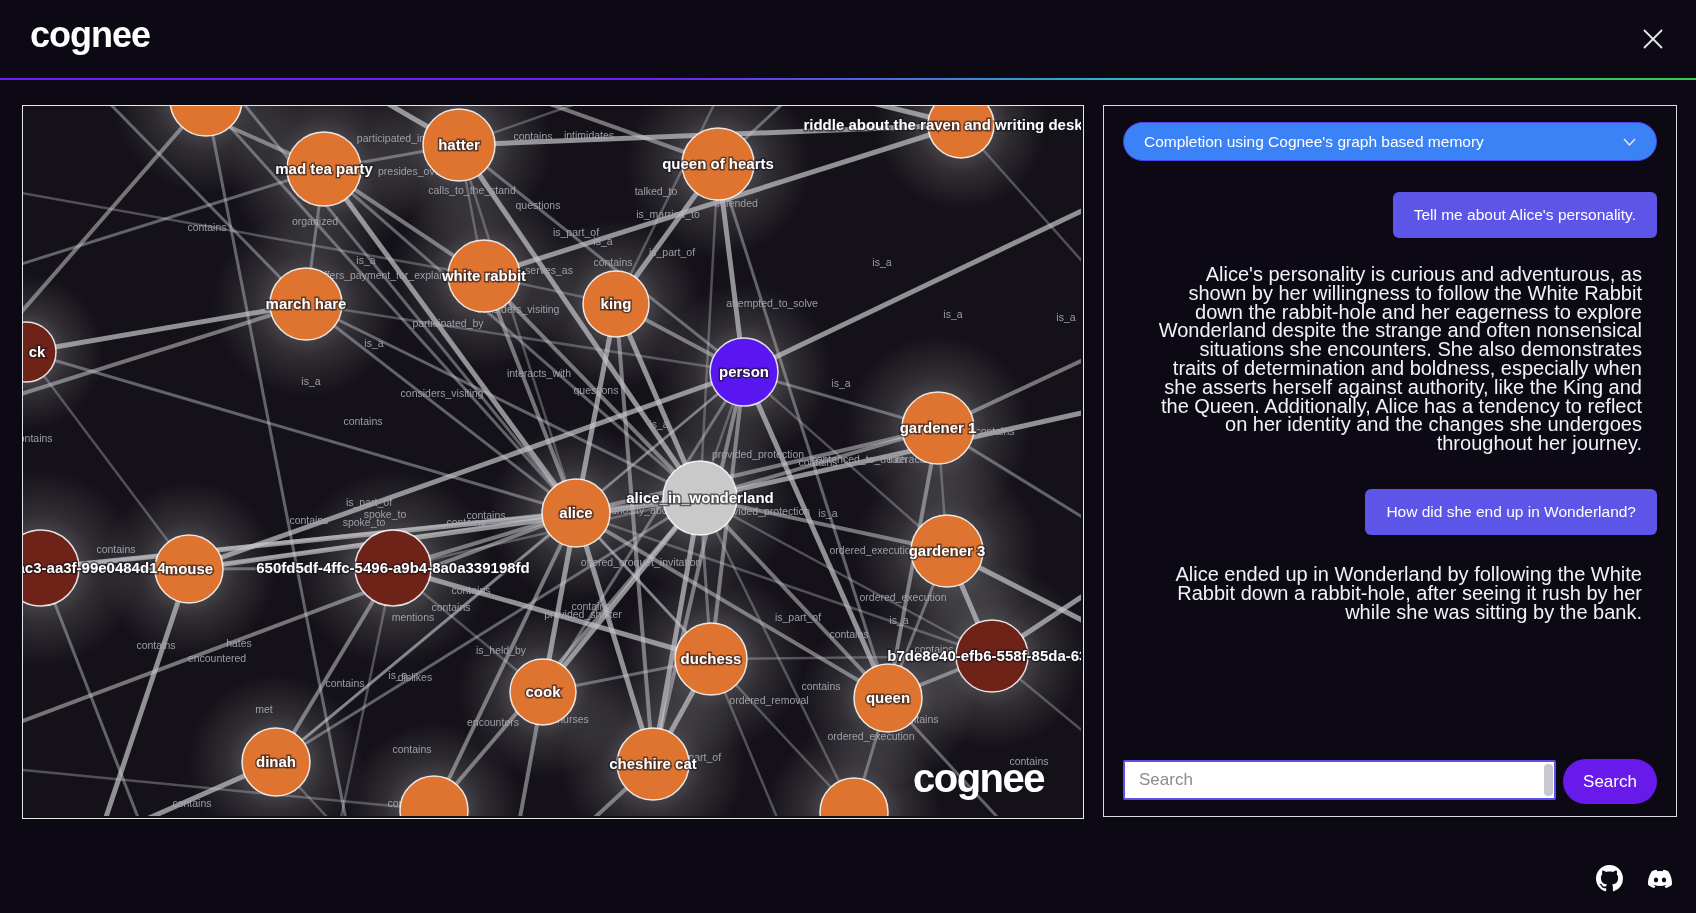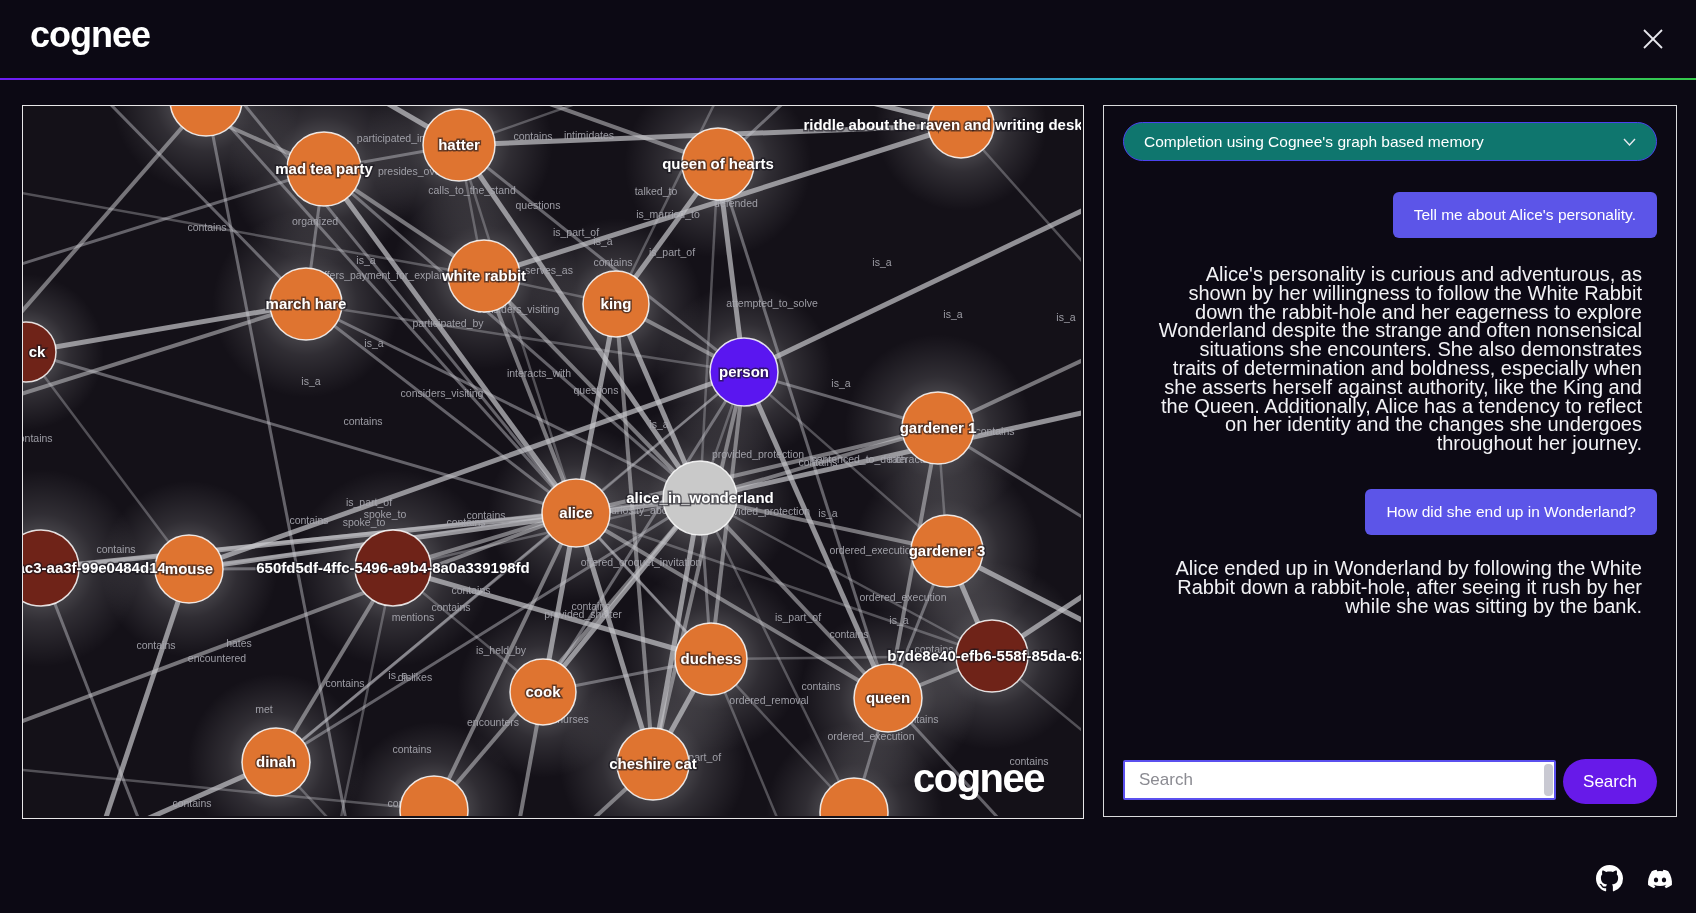--- a/index.html
+++ b/index.html
@@ -15,32 +15,32 @@
 
   
   .graph-panel{position:absolute;left:22px;top:105px;width:1060px;height:712px;
     border:1px solid rgba(255,255,255,0.9);background:#141118;overflow:hidden;}
   .graph-panel svg{position:absolute;left:0;top:0;}
   .watermark{position:absolute;left:890px;top:650px;color:#fff;font-size:40px;font-weight:700;letter-spacing:-1.5px;}
 
   
   .chat-panel{position:absolute;left:1103px;top:105px;width:574px;height:712px;
     border:1px solid rgba(255,255,255,0.85);background:#0c0914;box-sizing:border-box;}
-  .dropdown{position:absolute;left:19px;right:19px;top:16px;height:39px;background:#0f766e;
+  .dropdown{position:absolute;left:19px;right:19px;top:16px;height:39px;background:#3b82f6;
     border:1.5px solid #4b43ee;border-radius:20px;color:#fff;font-size:15.5px;
     display:flex;align-items:center;padding:0 20px;box-sizing:border-box;cursor:pointer;}
   .dropdown .chev{margin-left:auto;}
   .messages{position:absolute;top:86px;left:19px;right:19px;}
   .bubble{background:#5c55e8;color:#fff;font-size:15.5px;border-radius:6px;
     padding:14px 21px;width:max-content;margin-left:auto;}
   .answer{color:#f2f2f5;font-size:20px;line-height:18.8px;text-align:right;
     padding-left:28px;padding-right:15px;margin-top:27px;}
   .bubble + .answer{margin-top:27px;}
   .answer + .bubble{margin-top:36px;border-radius:6px;}
-  .messages .answer:last-child{margin-top:24px;}
+  .messages .answer:last-child{margin-top:30px;}
 
   .search-wrap{position:absolute;left:19px;bottom:16px;width:433px;height:40px;background:#fff;
     border:2px solid #5b50ee;box-sizing:border-box;border-radius:2px;}
   .search-wrap input{position:absolute;left:0;top:0;width:100%;height:100%;border:none;outline:none;
     background:transparent;font-size:17px;color:#222;padding:0 14px;box-sizing:border-box;
     font-family:"Liberation Sans","DejaVu Sans",sans-serif;}
   .search-wrap input::placeholder{color:#8b8b92;}
   .input-scrollbar{position:absolute;right:1px;top:2px;width:9px;height:32px;background:#c9c9d2;border-radius:4px;}
   .search-btn{position:absolute;right:19px;bottom:12px;width:94px;height:45px;border:none;border-radius:24px;
     background:#671ae9;color:#fff;font-size:17px;cursor:pointer;

